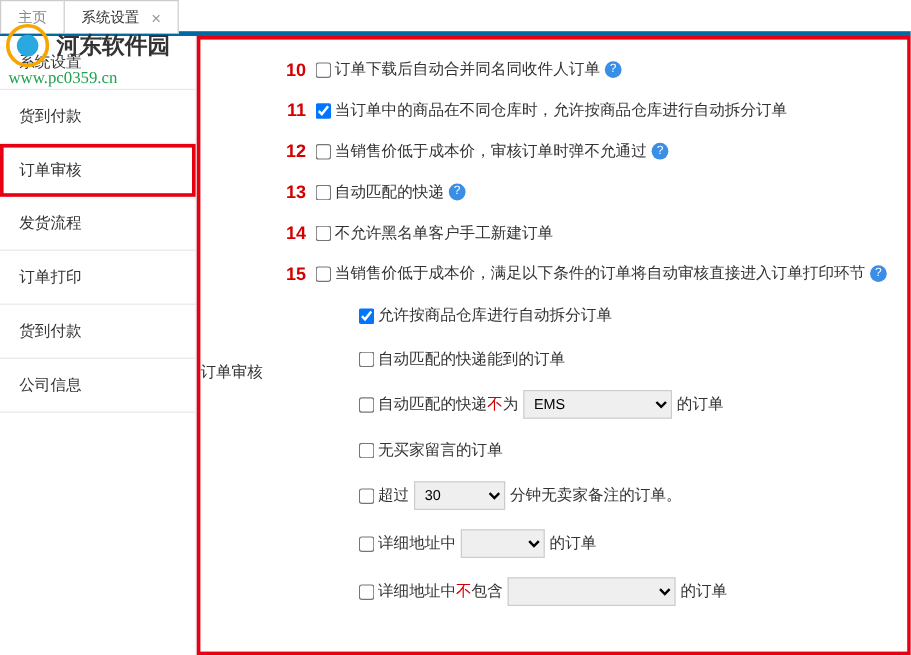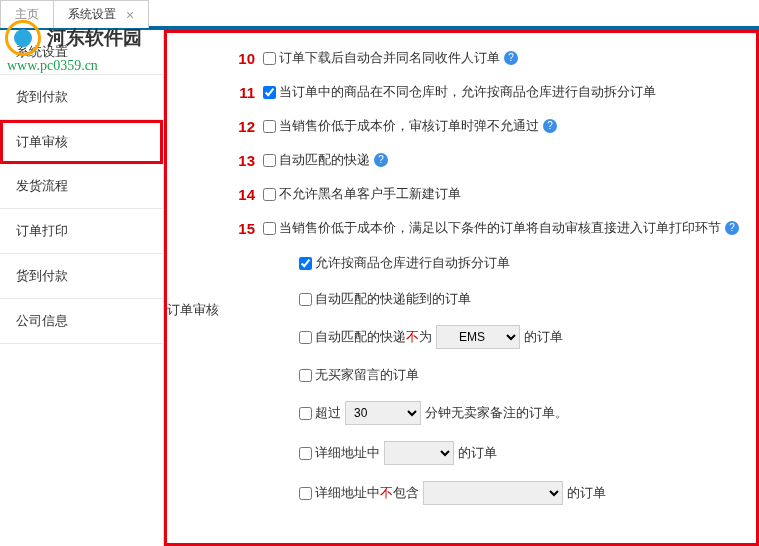--- a/index.html
+++ b/index.html
@@ -28,21 +28,21 @@
     .opt-label { font-size: 13px; }
     .help-icon { display: inline-block; width: 14px; height: 14px; border-radius: 50%; background: #3b8ee6; color: #fff; font-size: 10px; text-align: center; line-height: 14px; margin-left: 4px; vertical-align: middle; }
     
     .sub-opts { padding-left: 72px; }
     .sub-row { padding: 8px 0; display: flex; align-items: center; min-height: 36px; }
     .sub-row input[type="checkbox"] { margin-right: 3px; }
     .sub-label { font-size: 13px; }
     .red-char { color: #d40000; }
     
     select { border: 1px solid #ccc; padding: 2px 4px; font-size: 12px; height: 24px; margin: 0 4px; }
-    select.wide { width: 84px; text-align: center; }
+    select.wide { width: 124px; }
     select.narrow { width: 76px; }
     select.med { width: 70px; }
     select.wider { width: 140px; }
     
     .watermark { position: absolute; top: 20px; left: 5px; z-index: 100; pointer-events: none; }
     .wm-logo { display: flex; align-items: center; }
     .wm-icon { width: 36px; height: 36px; border: 3px solid #f7a500; border-radius: 50%; position: relative; margin-right: 6px; }
     .wm-icon::before { content: ''; position: absolute; width: 18px; height: 18px; background: #2aa8e0; border-radius: 50%; top: 6px; left: 6px; }
     .wm-text { font-size: 19px; font-weight: bold; color: #333; }
     .wm-url { color: #1fa050; font-size: 14px; font-family: Liberation Serif, serif; margin-top: 2px; margin-left: 2px; }

